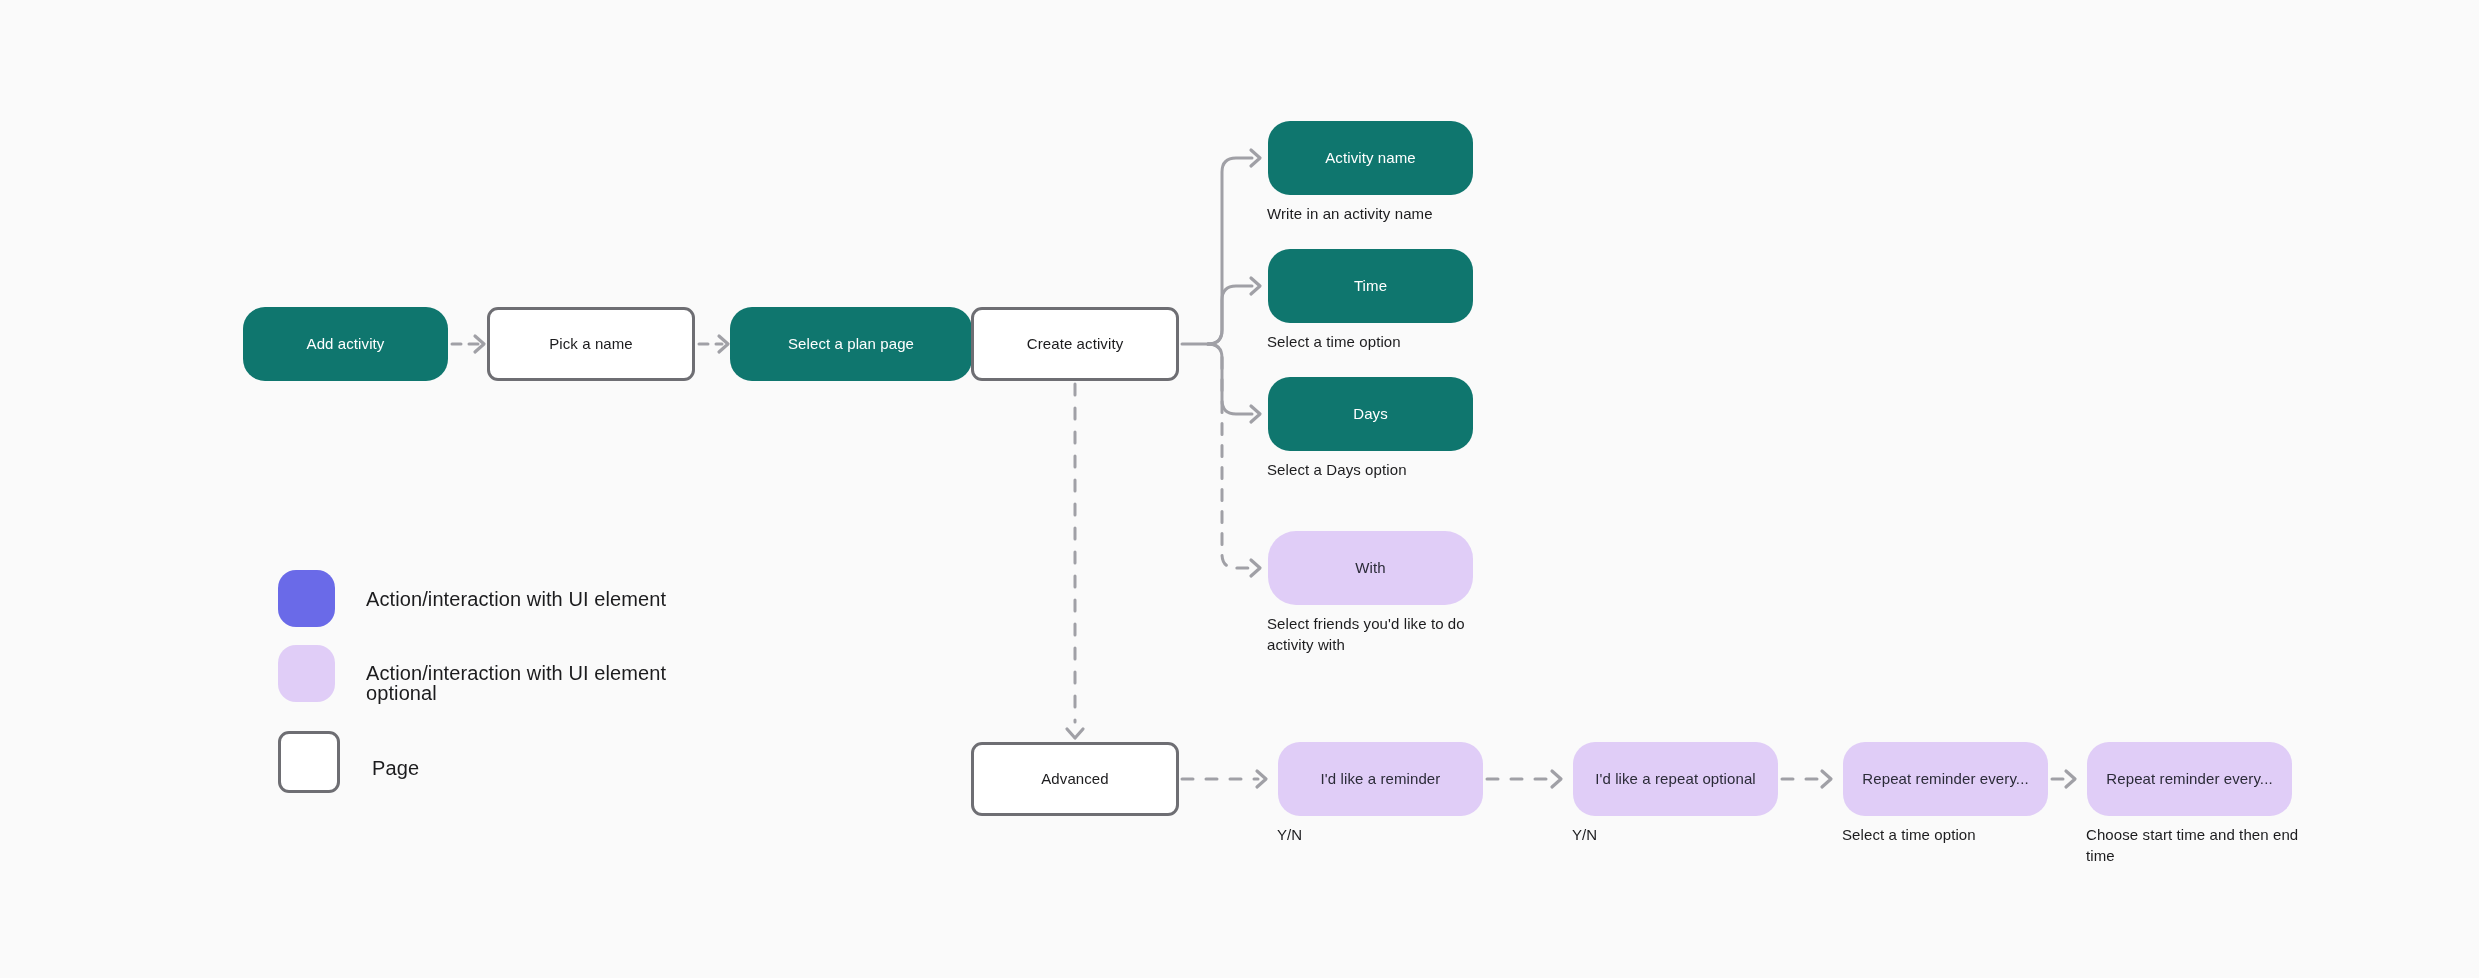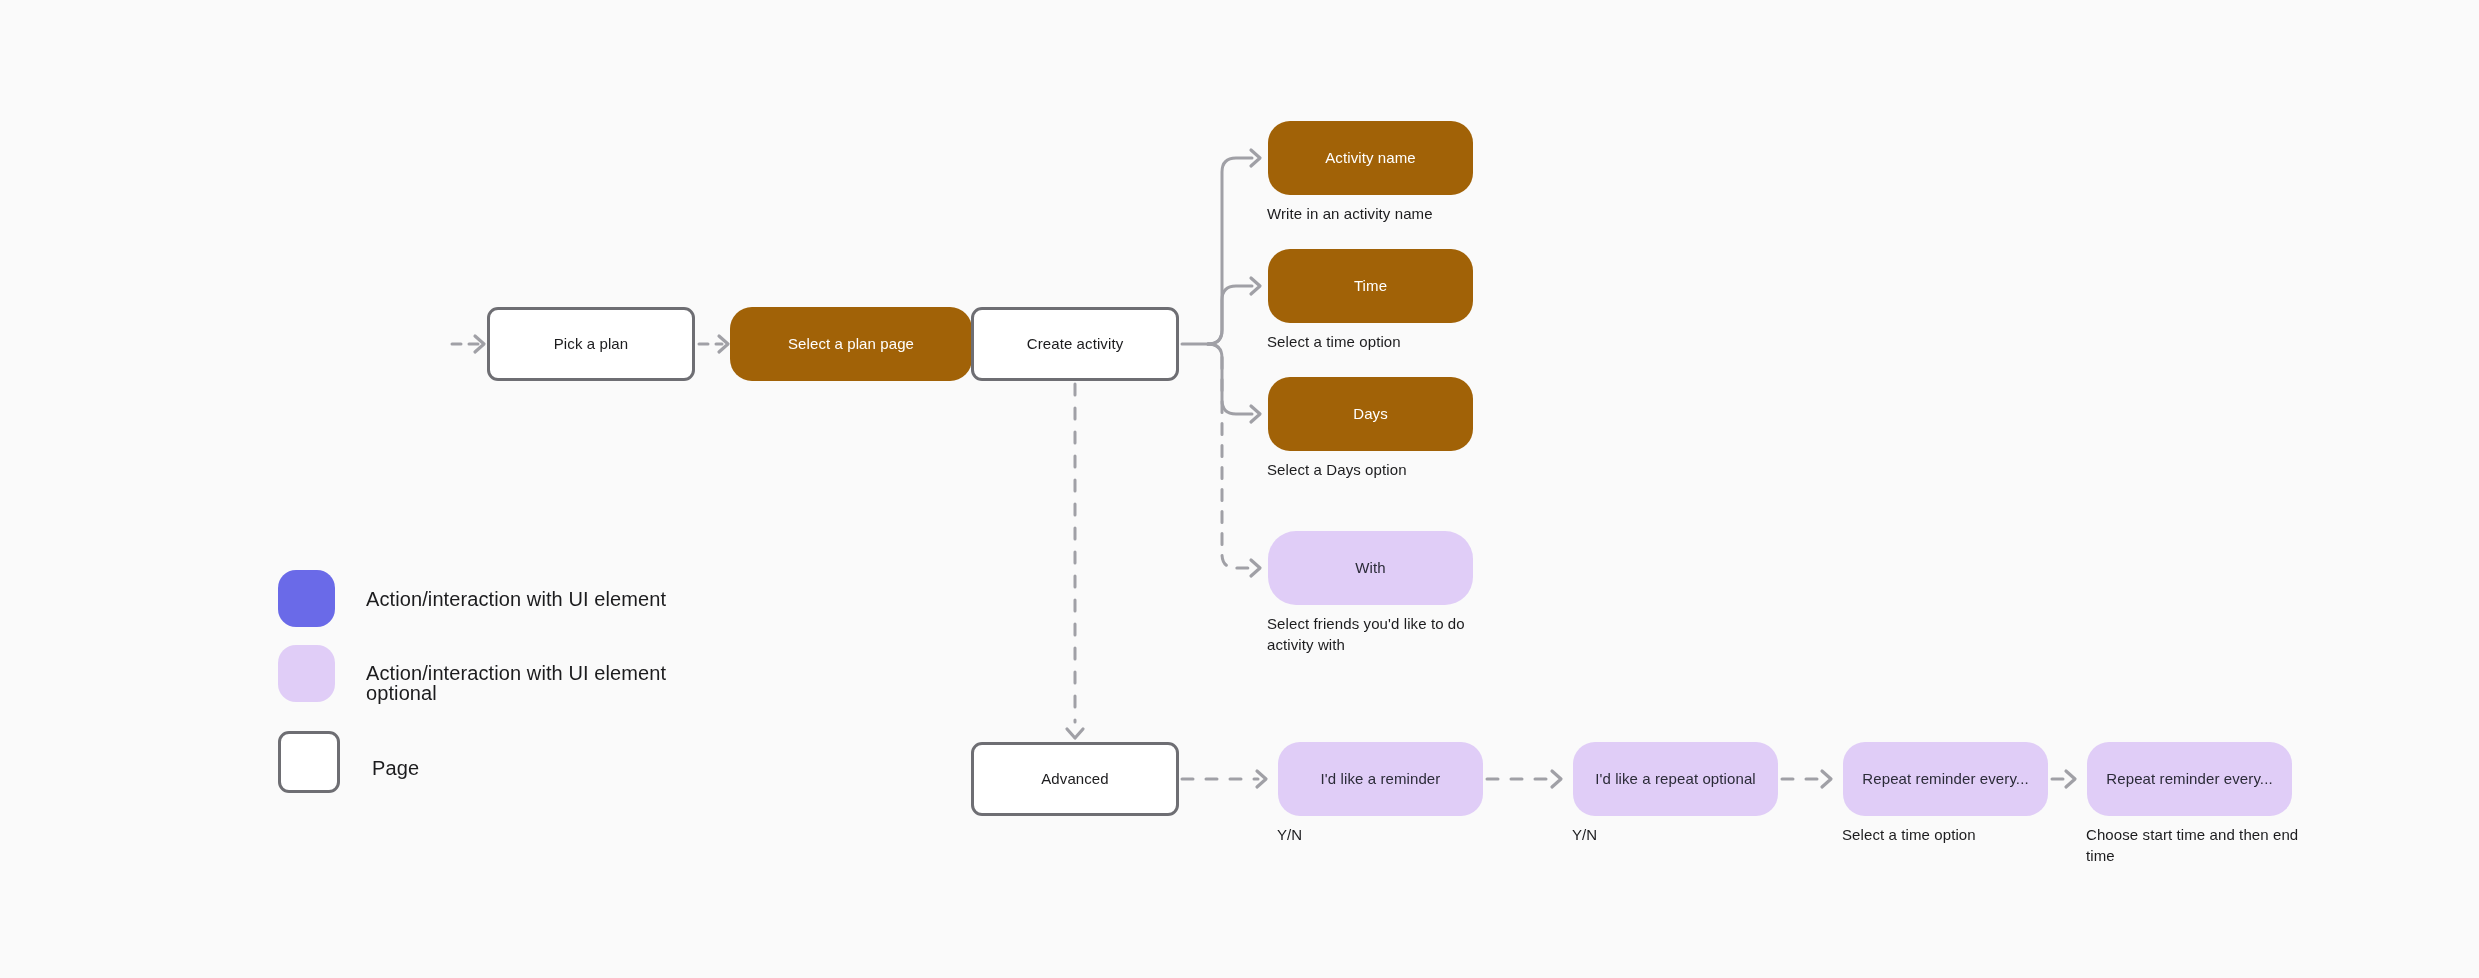--- a/index.html
+++ b/index.html
@@ -32,21 +32,21 @@
     box-sizing: border-box;
     display: flex;
     align-items: center;
     justify-content: center;
     text-align: center;
     font-size: 15px;
     line-height: 1.3;
     letter-spacing: 0.1px;
   }
   .node-action {
-    background: #a16207;
+    background: #0f766e;
     color: #ffffff;
     border-radius: 22px;
   }
   .node-optional {
     background: #e0cdf7;
     color: #2b2b38;
     border-radius: 22px;
   }
   .node-page {
     background: #ffffff;
@@ -140,22 +140,23 @@
         <line x1="1782" y1="779" x2="1823" y2="779"></line>
         <line x1="2052" y1="779" x2="2067" y2="779"></line>
       </g>
       <use href="#chev" x="1266" y="779"></use>
       <use href="#chev" x="1561" y="779"></use>
       <use href="#chev" x="1831" y="779"></use>
       <use href="#chev" x="2075" y="779"></use>
     </g>
   </svg>
 
+  <div class="node node-action" style="left:243px; top:307px; width:205px; height:74px;">Add activity</div>
 
-  <div class="node node-page" style="left:487px; top:307px; width:208px; height:74px;">Pick a plan</div>
+  <div class="node node-page" style="left:487px; top:307px; width:208px; height:74px;">Pick a name</div>
 
   <div class="node node-action" style="left:730px; top:307px; width:242px; height:74px;">Select a plan page</div>
 
   <div class="node node-page" style="left:971px; top:307px; width:208px; height:74px;">Create activity</div>
 
   <div class="node node-action" style="left:1268px; top:121px; width:205px; height:74px;">Activity name</div>
   <div class="caption" style="left:1267px; top:203px; width:290px;">Write in an activity name</div>
 
   <div class="node node-action" style="left:1268px; top:249px; width:205px; height:74px;">Time</div>
   <div class="caption" style="left:1267px; top:331px; width:290px;">Select a time option</div>

